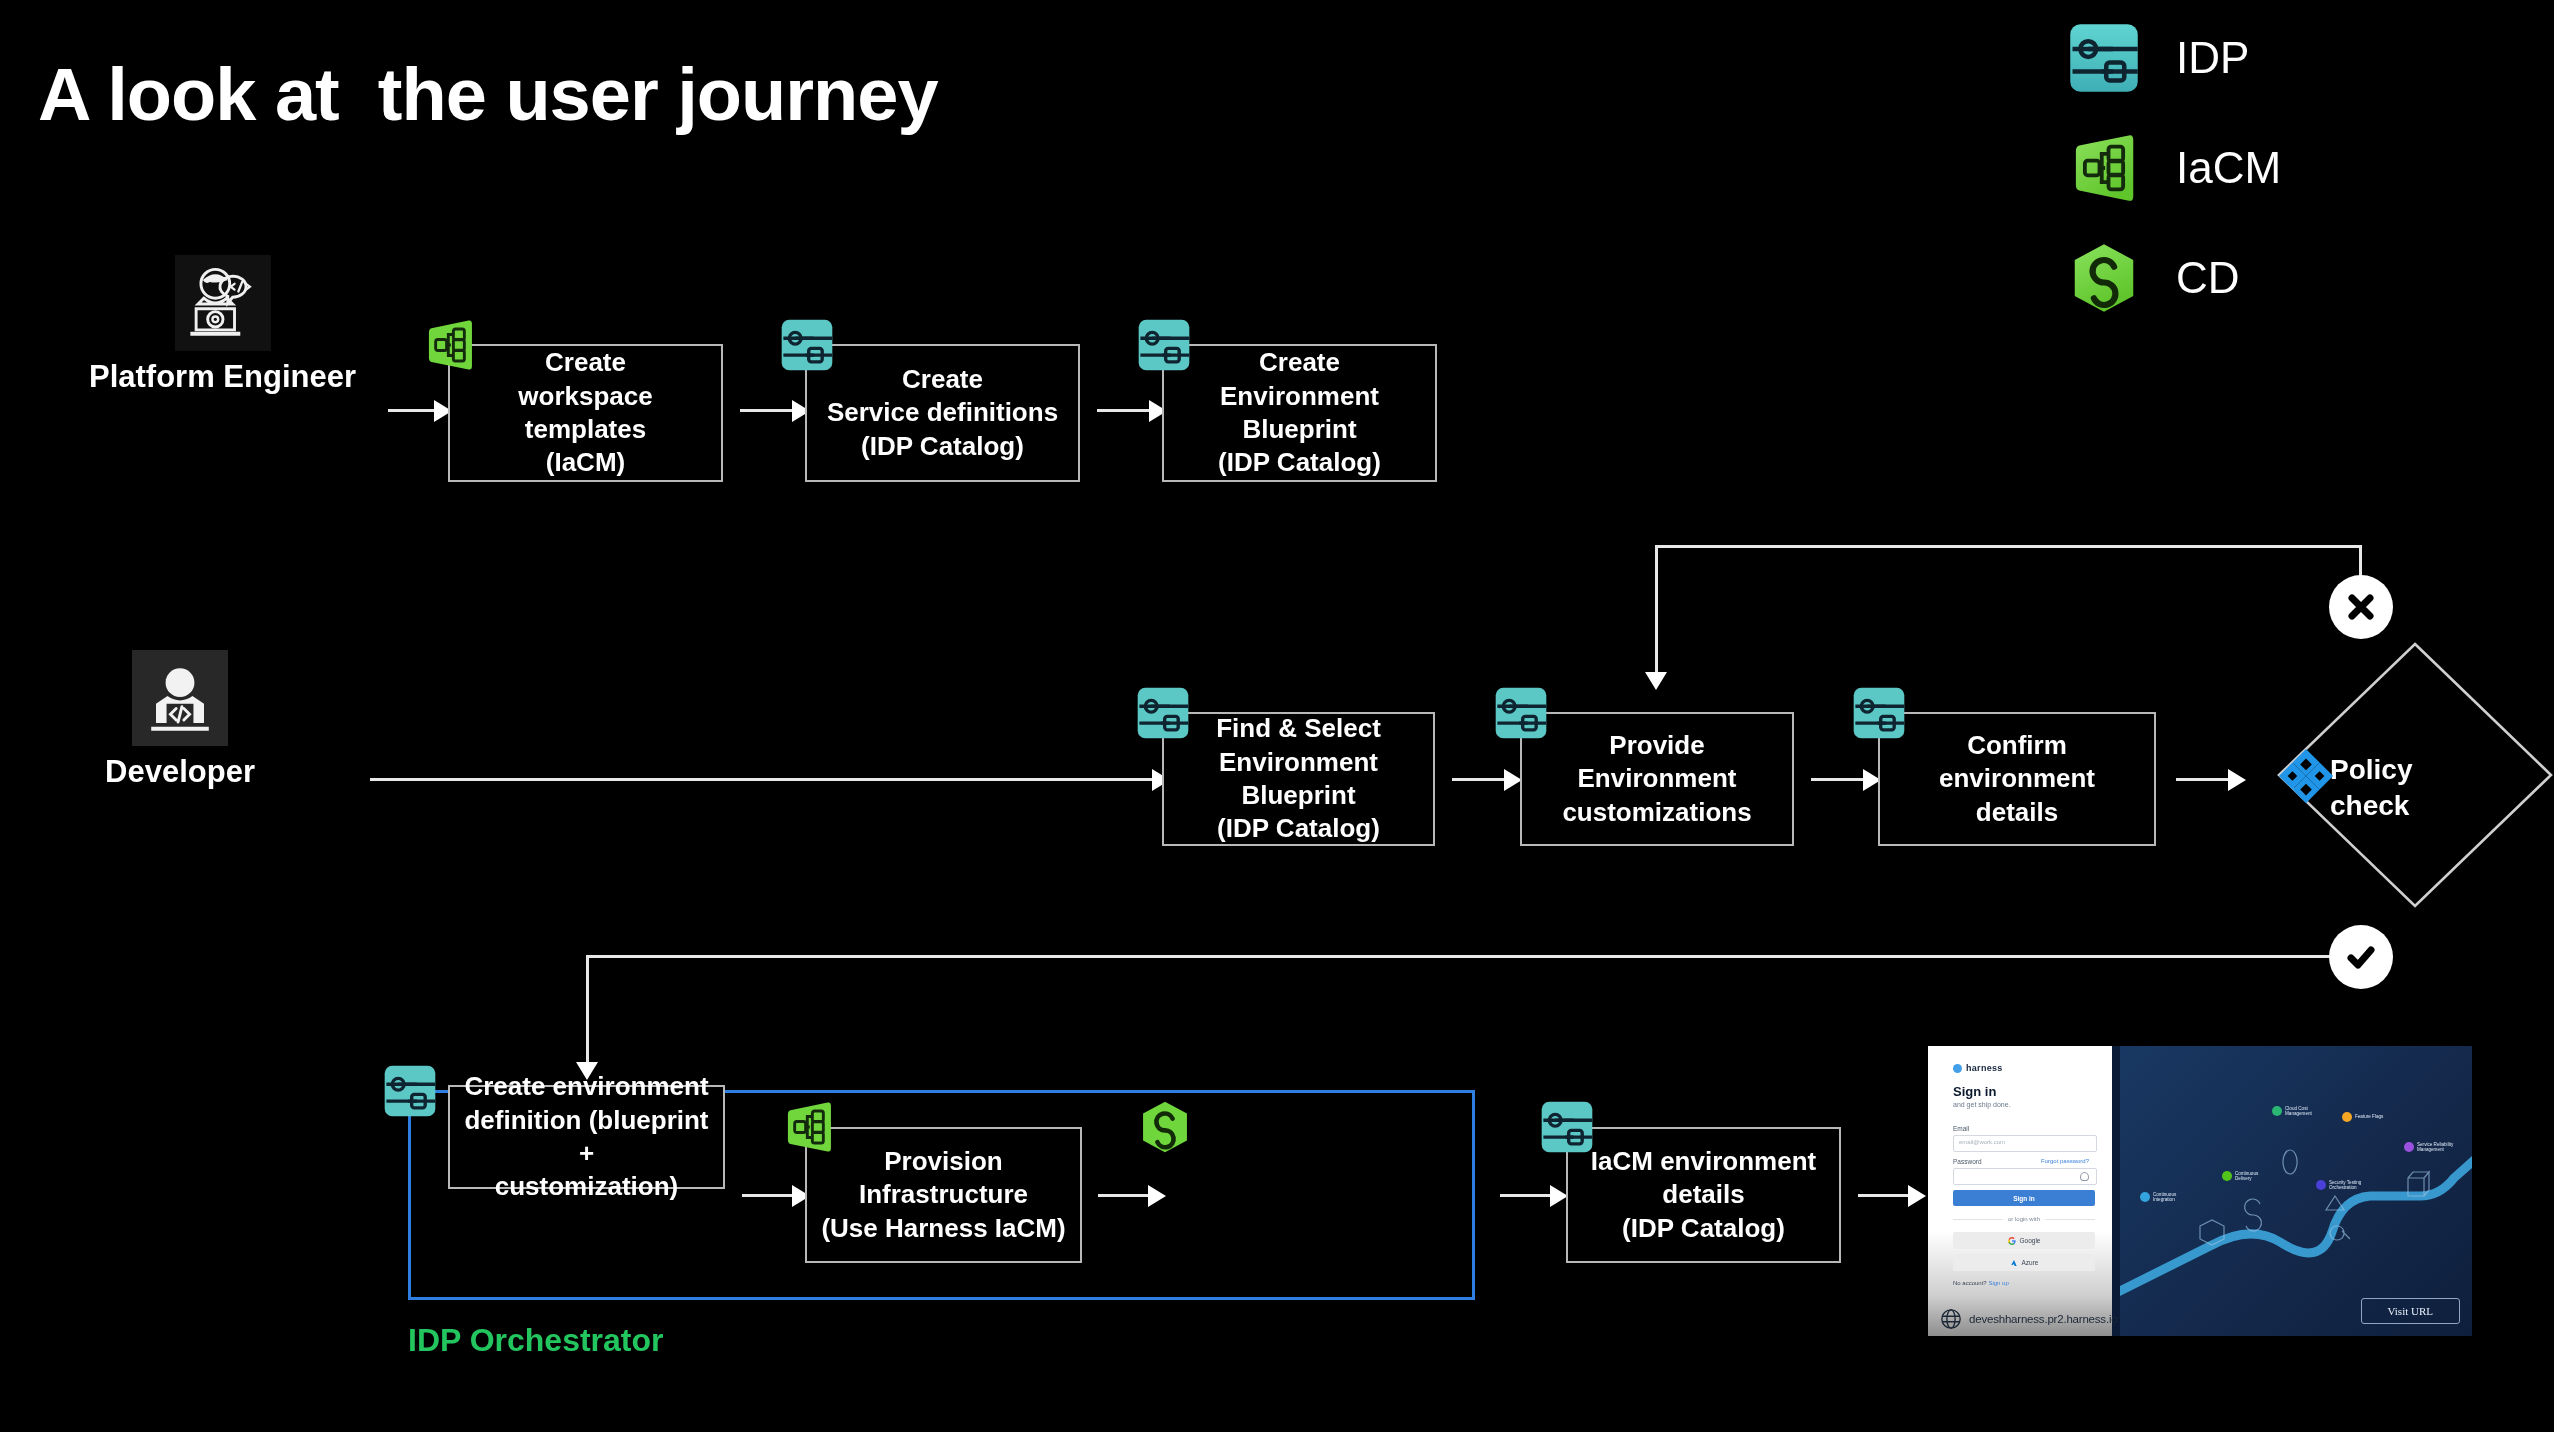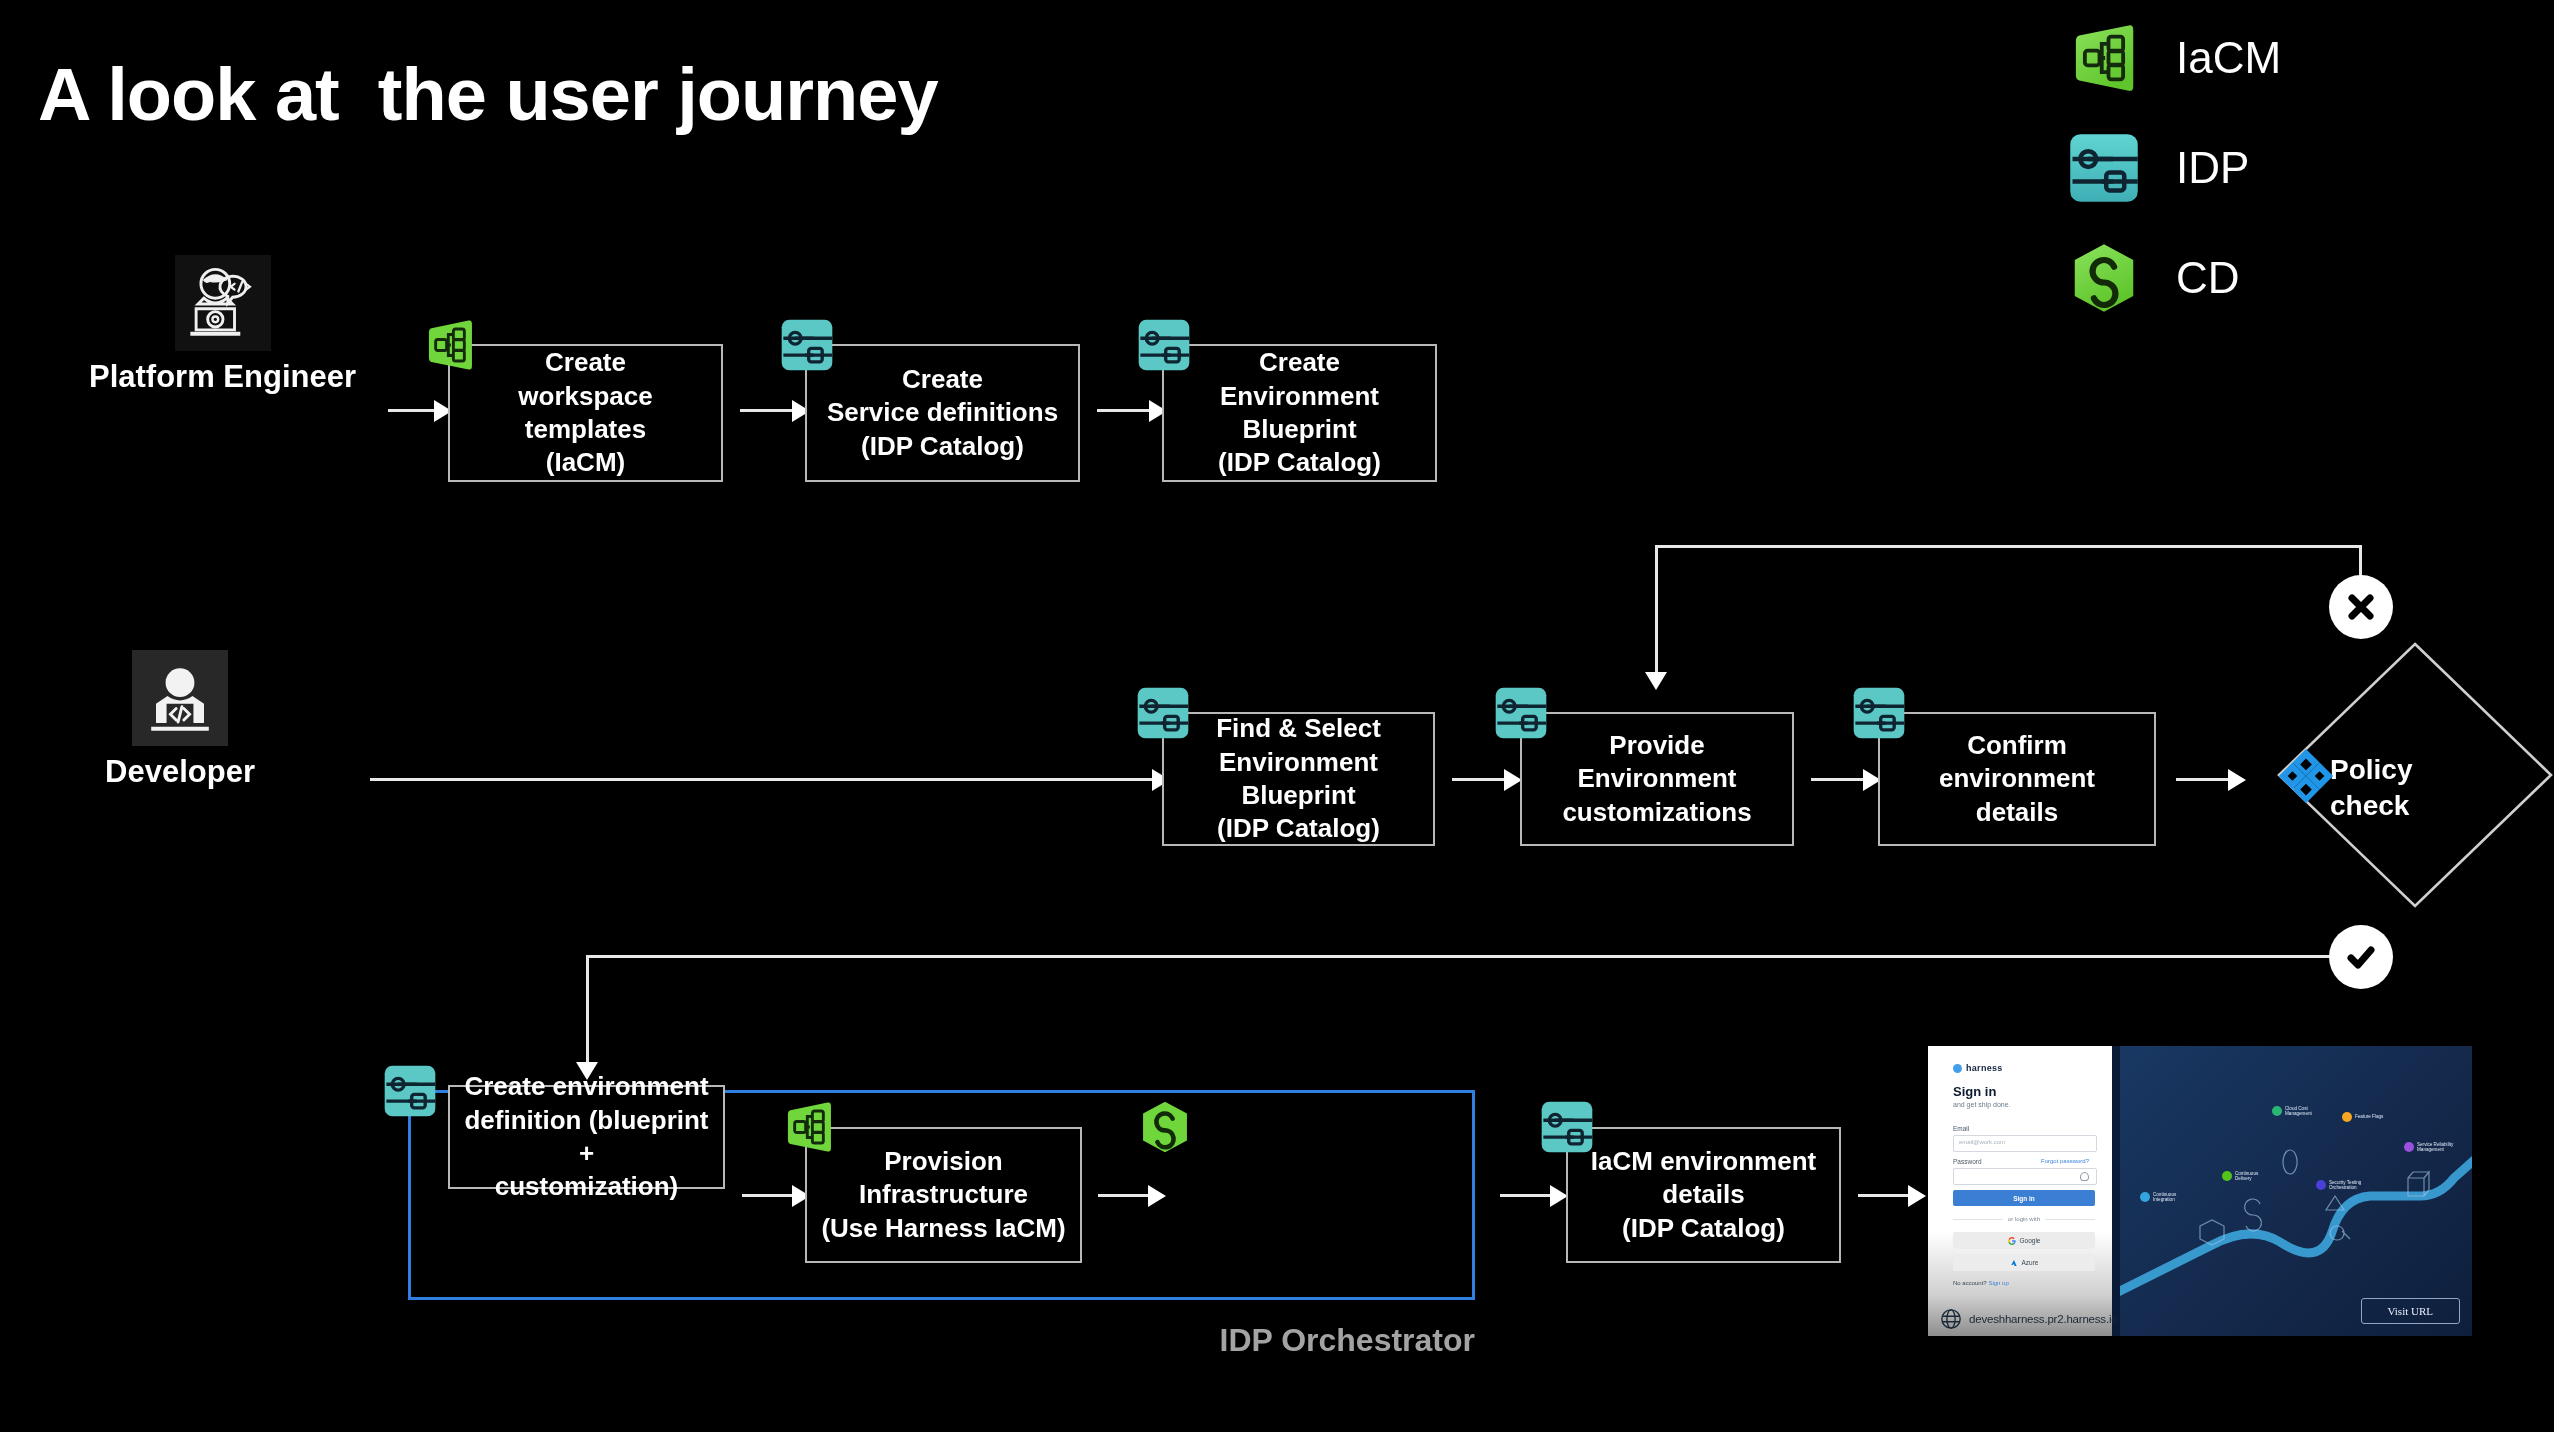--- a/index.html
+++ b/index.html
@@ -48,22 +48,22 @@
   
   .diamond{position:absolute;}
   .diamond-lbl{position:absolute;font-size:28px;font-weight:bold;text-align:left;
                line-height:1.3;color:#fff;white-space:pre-line;}
 
   .statcircle{position:absolute;border-radius:50%;background:#fff;
               display:flex;align-items:center;justify-content:center;z-index:8;}
 
   
   .orch-box{position:absolute;border:3px solid #2e7fe0;box-sizing:border-box;}
-  .orch-lbl{position:absolute;font-size:32px;font-weight:bold;color:#a3a3a3;
-            text-align:right;white-space:nowrap;}
+  .orch-lbl{position:absolute;font-size:32px;font-weight:bold;color:#22c55e;
+            text-align:left;white-space:nowrap;}
 
   
   .shot{position:absolute;left:1928px;top:1046px;width:544px;height:290px;
         background:#0a1b38;overflow:hidden;box-sizing:border-box;}
   .shot-left{position:absolute;left:0;top:0;width:184px;height:290px;
              background:linear-gradient(180deg,#ffffff 0%,#ffffff 64%,#cfcfcf 86%,#8e8e8e 100%);}
   .shot-right{position:absolute;left:192px;top:0;width:352px;height:290px;
               background:linear-gradient(140deg,#16305c 0%,#13294f 45%,#0f2murk 100%);}
   .shot-right{background:linear-gradient(135deg,#183863 0%,#14294c 55%,#0e1f3c 100%);}
   .hz-logo{position:absolute;left:25px;top:17px;display:flex;align-items:center;gap:4px;}
@@ -100,40 +100,20 @@
 <div id="stage">
 
   <div class="title">A look at  the user journey</div>
 
   <div class="legend">
 
     <div class="legend-row">
       <span class="legend-ico">
         <svg viewBox="0 0 64 64" width="72" height="72">
           <defs>
-              <linearGradient id="gIac" x1="0" y1="0" x2="0.6" y2="1">
-            <stop offset="0" stop-color="#8BE05A"></stop>
-                <stop offset="1" stop-color="#5FC52B"></stop>
-          </linearGradient>
-            </defs>
-          <path d="M10 12 L54 3 Q58 2 58 7 L58 57 Q58 62 54 61 L10 52 Q7 51 7 47 L7 17 Q7 13 10 12Z" fill="url(#gIac)"></path>
-          <rect x="36" y="13" width="13" height="13" rx="2.5" fill="none" stroke="#132a0c" stroke-width="3.4"></rect>
-          <rect x="36" y="25.5" width="13" height="13" rx="2.5" fill="none" stroke="#132a0c" stroke-width="3.4"></rect>
-          <rect x="36" y="38" width="13" height="13" rx="2.5" fill="none" stroke="#132a0c" stroke-width="3.4"></rect>
-          <rect x="15" y="25.5" width="13" height="13" rx="2.5" fill="none" stroke="#132a0c" stroke-width="3.4"></rect>
-          <path d="M28 32 H33 M30 32 V19.5 H36 M30 32 V44.5 H36" fill="none" stroke="#132a0c" stroke-width="3.4"></path>
-        </svg>
-      </span>
-      <span class="legend-lbl">IaCM</span>
-    </div>
-
-    <div class="legend-row">
-      <span class="legend-ico">
-        <svg viewBox="0 0 64 64" width="72" height="72">
-          <defs>
               <linearGradient id="gIdp" x1="0" y1="0" x2="0" y2="1">
             <stop offset="0" stop-color="#5FD4D1"></stop>
                 <stop offset="1" stop-color="#3FAFB6"></stop>
           </linearGradient>
             </defs>
           <rect x="2" y="2" width="60" height="60" rx="9" fill="url(#gIdp)"></rect>
           <path d="M4 24h58" stroke="#0e2430" stroke-width="4"></path>
           <path d="M4 44h58" stroke="#0e2430" stroke-width="4"></path>
           <path d="M18 24 L18 24 M18 24 H40" stroke="#0e2430" stroke-width="4"></path>
           <circle cx="18" cy="24" r="7" fill="none" stroke="#0e2430" stroke-width="4"></circle>
@@ -141,20 +121,40 @@
           <rect x="34" y="36" width="16" height="16" rx="3" fill="none" stroke="#0e2430" stroke-width="4"></rect>
         </svg>
       </span>
       <span class="legend-lbl">IDP</span>
     </div>
 
     <div class="legend-row">
       <span class="legend-ico">
         <svg viewBox="0 0 64 64" width="72" height="72">
           <defs>
+              <linearGradient id="gIac" x1="0" y1="0" x2="0.6" y2="1">
+            <stop offset="0" stop-color="#8BE05A"></stop>
+                <stop offset="1" stop-color="#5FC52B"></stop>
+          </linearGradient>
+            </defs>
+          <path d="M10 12 L54 3 Q58 2 58 7 L58 57 Q58 62 54 61 L10 52 Q7 51 7 47 L7 17 Q7 13 10 12Z" fill="url(#gIac)"></path>
+          <rect x="36" y="13" width="13" height="13" rx="2.5" fill="none" stroke="#132a0c" stroke-width="3.4"></rect>
+          <rect x="36" y="25.5" width="13" height="13" rx="2.5" fill="none" stroke="#132a0c" stroke-width="3.4"></rect>
+          <rect x="36" y="38" width="13" height="13" rx="2.5" fill="none" stroke="#132a0c" stroke-width="3.4"></rect>
+          <rect x="15" y="25.5" width="13" height="13" rx="2.5" fill="none" stroke="#132a0c" stroke-width="3.4"></rect>
+          <path d="M28 32 H33 M30 32 V19.5 H36 M30 32 V44.5 H36" fill="none" stroke="#132a0c" stroke-width="3.4"></path>
+        </svg>
+      </span>
+      <span class="legend-lbl">IaCM</span>
+    </div>
+
+    <div class="legend-row">
+      <span class="legend-ico">
+        <svg viewBox="0 0 64 64" width="72" height="72">
+          <defs>
               <linearGradient id="gCd" x1="0" y1="0" x2="0.4" y2="1">
             <stop offset="0" stop-color="#89E25C"></stop>
                 <stop offset="1" stop-color="#5FC52B"></stop>
           </linearGradient>
             </defs>
           <path d="M32 2 L58 16 V48 L32 62 L6 48 V16 Z" fill="url(#gCd)"></path>
           <path d="M41 22 a10 10 0 1 0 -9 14 a10 10 0 1 1 -9 14" fill="none" stroke="#122a08" stroke-width="5.5" stroke-linecap="round"></path>
         </svg>
       </span>
       <span class="legend-lbl">CD</span>

